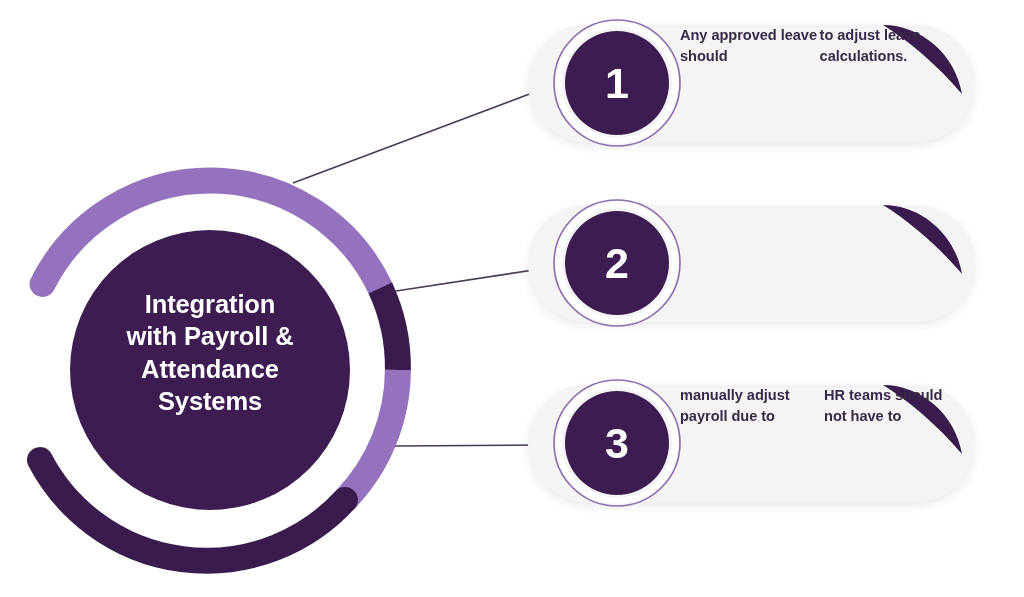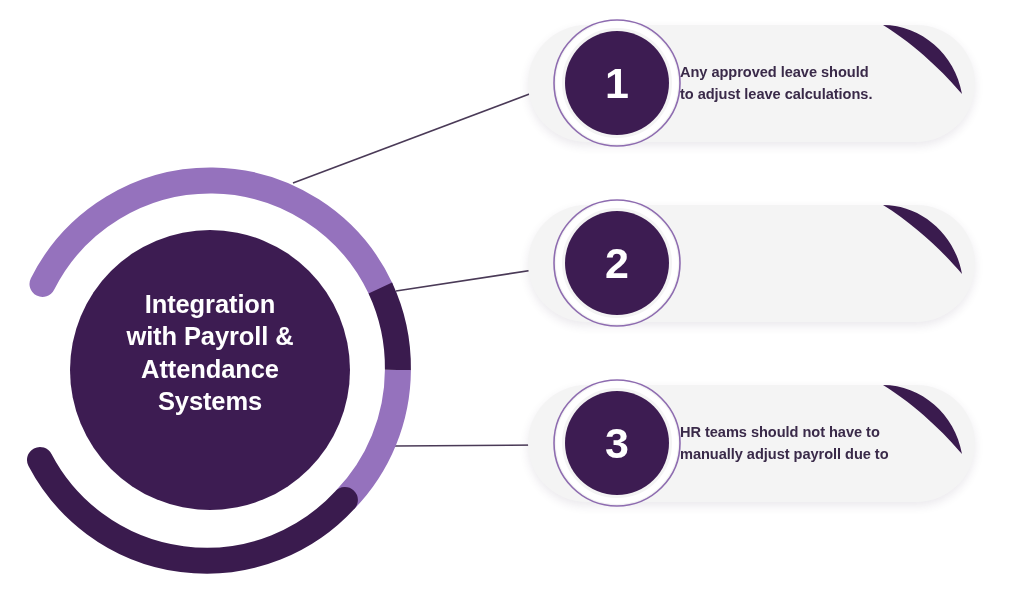--- a/index.html
+++ b/index.html
@@ -72,21 +72,21 @@
     pointer-events:none;
   }
 
   .card-text{
     position:absolute;
     left:152px;
     top:0;
     height:117px;
     width:282px;
     display:flex;
-    flex-direction:column;
+    flex-direction:row;
     justify-content:center;
     color:#3a2a49;
     font-size:14.6px;
     font-weight:bold;
     line-height:1.45;
     letter-spacing:-0.05px;
   }
   .card-text span{display:block;}
 </style>
 </head>
@@ -175,19 +175,19 @@
       </div>
 
       <svg class="badge" viewBox="0 0 134 134" aria-hidden="true">
         <circle cx="67" cy="67" r="63" fill="none" stroke="#8e6cb0" stroke-width="1.6"></circle>
         <circle cx="67" cy="67" r="58" fill="none" stroke="#ffffff" stroke-width="6"></circle>
         <circle cx="67" cy="67" r="52" fill="#3d1c52"></circle>
       </svg>
       <div class="badge-num">3</div>
 
       <div class="card-text">
+        <span>manually adjust payroll due to</span>
         <span>HR teams should not have to</span>
-        <span>manually adjust payroll due to</span>
       </div>
     </div>
 
   </div>
 </div>
 
 </body></html>

